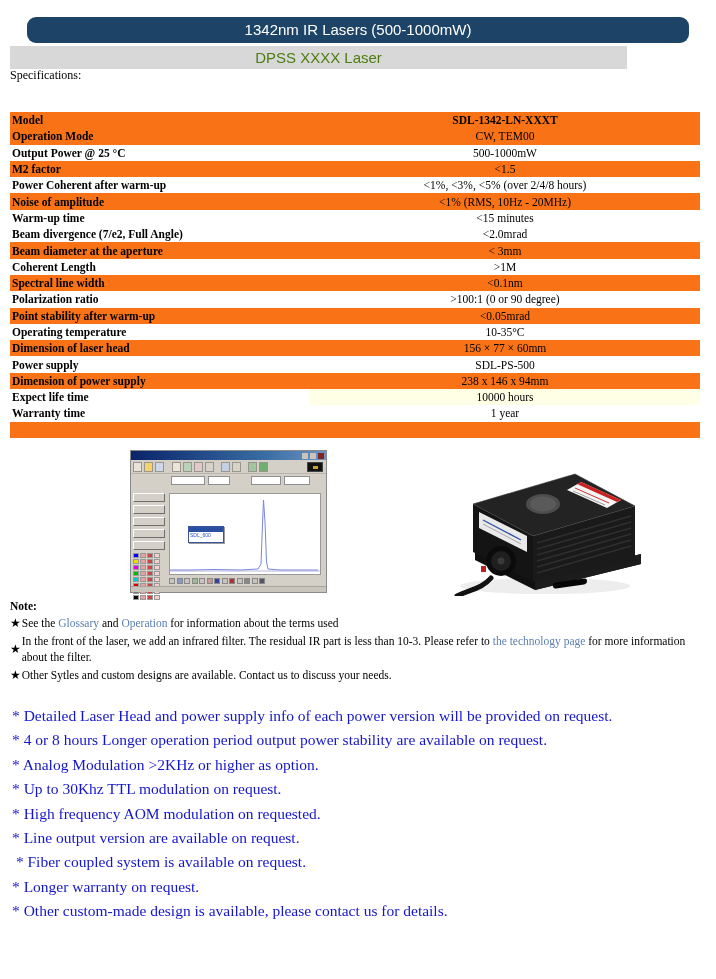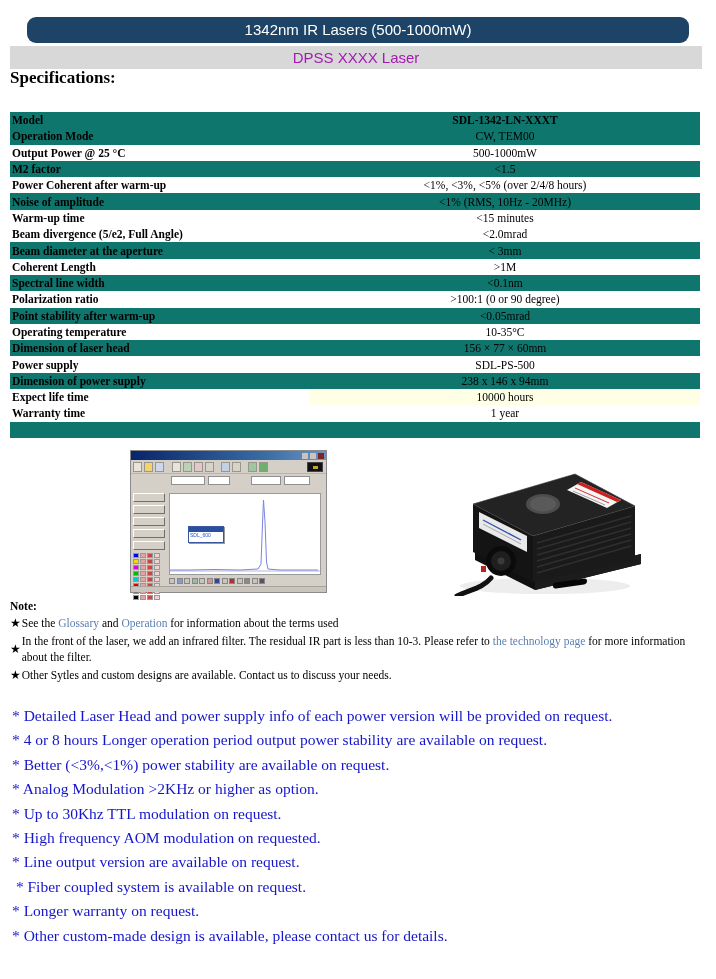--- a/index.html
+++ b/index.html
@@ -4,34 +4,34 @@
 <style>
   * { margin:0; padding:0; box-sizing:border-box; }
   html,body { width:716px; height:979px; background:#ffffff; overflow:hidden;
               font-family:"Liberation Serif", serif; color:#000; }
 
   
   .title-bar { position:absolute; left:27px; top:17px; width:662px; height:26px;
                background:#1d4467; color:#ffffff; text-align:center;
                font-family:"Liberation Sans", sans-serif; font-size:15px;
                line-height:26px; font-weight:500;border-radius:9px; }
-  .subtitle-bar { position:absolute; left:10px; top:46px; width:692px; height:23px;
-               background:#d8d8d8; color:#a21caf; text-align:center;
+  .subtitle-bar { position:absolute; left:10px; top:46px; width:617px; height:23px;
+               background:#d8d8d8; color:#4d7c0f; text-align:center;
                font-family:"Liberation Sans", sans-serif; font-size:15px;
                line-height:23px; }
-  .spec-heading { position:absolute; left:10px; top:68px; font-weight:bold;
-               font-size:17px; }
+  .spec-heading { position:absolute; left:10px; top:68px; font-weight:normal;
+               font-size:12px; }
 
   
   .spec-table { position:absolute; left:10px; top:112px; width:690px;
                 border-collapse:collapse; table-layout:fixed; }
   .spec-table td { height:16.3px; font-size:11.5px; padding:0; vertical-align:middle; }
   .spec-table td.lbl { width:300px; font-weight:bold; padding-left:2px; }
   .spec-table td.val { text-align:center; }
-  tr.bg-gray td { background:#0f766e; }
+  tr.bg-gray td { background:#f97316; }
   tr.bg-yellow td.val { background:#ffffe6; }
   tr.bg-yellow td.lbl { background:#ffffff; }
   tr.bg-white td { background:#ffffff; }
   td.val.bold { font-weight:bold; }
 
   
   .figures { position:absolute; left:0; top:448px; width:716px; height:148px; }
 
   
   .sw-window { position:absolute; left:130px; top:2px; width:197px; height:143px;
@@ -113,21 +113,21 @@
   </tr>
       <tr class="bg-gray">
     <td class="lbl">Noise of amplitude</td>
     <td class="val">&lt;1% (RMS, 10Hz - 20MHz)</td>
   </tr>
       <tr class="bg-white">
     <td class="lbl">Warm-up time</td>
     <td class="val">&lt;15 minutes</td>
   </tr>
       <tr class="bg-white">
-    <td class="lbl">Beam divergence (5/e2, Full Angle)</td>
+    <td class="lbl">Beam divergence (7/e2, Full Angle)</td>
     <td class="val">&lt;2.0mrad</td>
   </tr>
       <tr class="bg-gray">
     <td class="lbl">Beam diameter at the aperture</td>
     <td class="val">&lt; 3mm</td>
   </tr>
       <tr class="bg-white">
     <td class="lbl">Coherent Length</td>
     <td class="val">&gt;1M</td>
   </tr>
@@ -330,21 +330,20 @@
       <div class="note-item">
     <span class="star">★</span>
     <span class="note-text">Other Sytles and custom designs are available. Contact us to discuss your needs.</span>
   </div>
     </div>
 </div>
 
 <div class="options" id="options-list">
     <div class="option-line">* Detailed Laser Head and power supply info of each power version will be provided on request.</div>
     <div class="option-line">* 4 or 8 hours Longer operation period output power stability are available on request.</div>
-    <div class="option-line">* Better (&lt;3%,&lt;1%) power stability are available on request.</div>
     <div class="option-line">* Analog Modulation &gt;2KHz or higher as option.</div>
     <div class="option-line">* Up to 30Khz TTL modulation on request.</div>
     <div class="option-line">* High frequency AOM modulation on requested.</div>
     <div class="option-line">* Line output version are available on request.</div>
     <div class="option-line"> * Fiber coupled system is available on request.</div>
     <div class="option-line">* Longer warranty on request.</div>
     <div class="option-line">* Other custom-made design is available, please contact us for details.</div>
   </div>
 
 </body></html>

